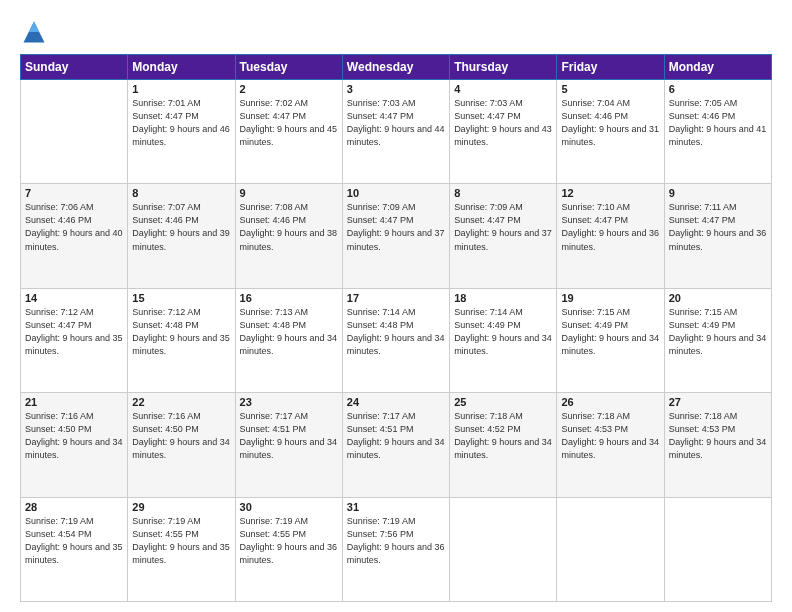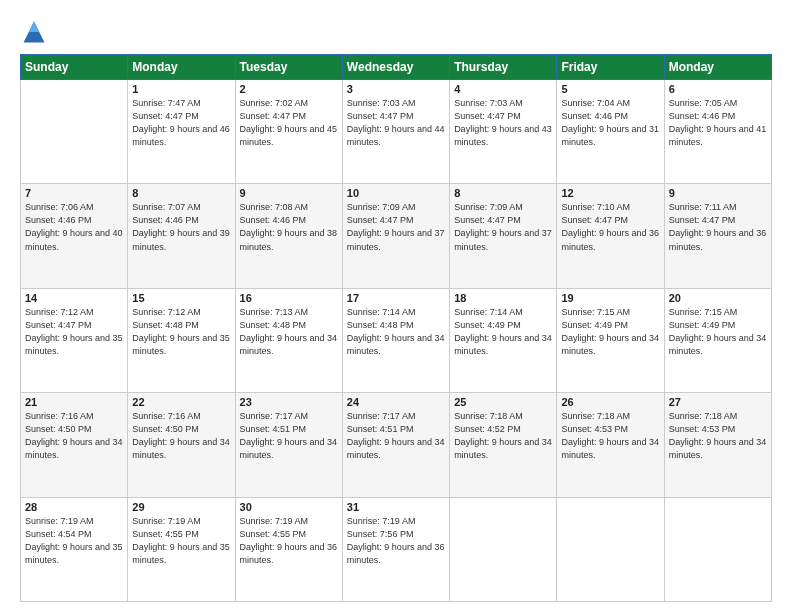--- a/index.html
+++ b/index.html
@@ -85,21 +85,21 @@
     .day-info {
       font-size: 9px;
       line-height: 1.45;
       color: #333;
     }
     .empty-cell {
       background: #f9f9f9;
     }
     tr:nth-child(odd) td { background: #fff; }
     tr:nth-child(even) td { background: #f5f5f5; }
-    .calendar thead tr th { background: #15803d; }
+    .calendar thead tr th { background: #4c1d95; }
   </style>
 </head>
 <body>
 
 <div class="page">
   <div class="header">
     <div class="logo">
       <svg class="logo-icon" viewBox="0 0 32 32" xmlns="http://www.w3.org/2000/svg">
         <polygon points="16,4 28,28 4,28" fill="#2a6db5"></polygon>
         <polygon points="16,4 22,16 10,16" fill="#5aabee"></polygon>
@@ -126,21 +126,21 @@
           <th>Friday</th>
           <th>Monday</th>
         </tr>
     </thead>
     <tbody id="calendar-body">
     <tr>
           <td class="empty-cell"></td>
           <td>
         <span class="day-number">1</span>
         <div class="day-info">
-          <span>Sunrise: 7:47 AM</span><br>
+          <span>Sunrise: 7:01 AM</span><br>
           <span>Sunset: 4:47 PM</span><br>
           <span>Daylight: 9 hours and 46 minutes.</span>
         </div>
       </td>
           <td>
         <span class="day-number">2</span>
         <div class="day-info">
           <span>Sunrise: 7:02 AM</span><br>
           <span>Sunset: 4:47 PM</span><br>
           <span>Daylight: 9 hours and 45 minutes.</span>

